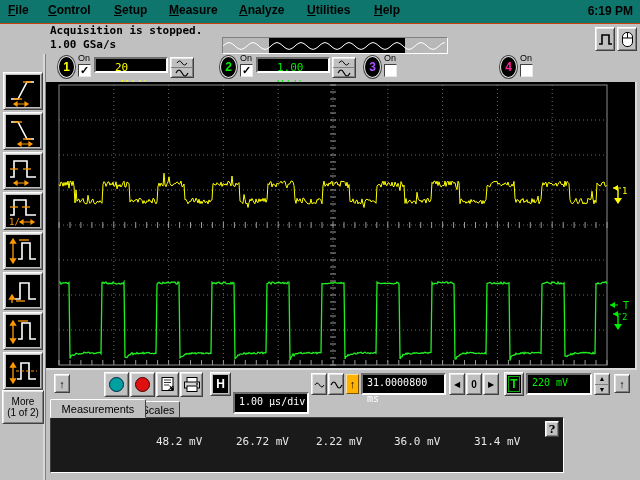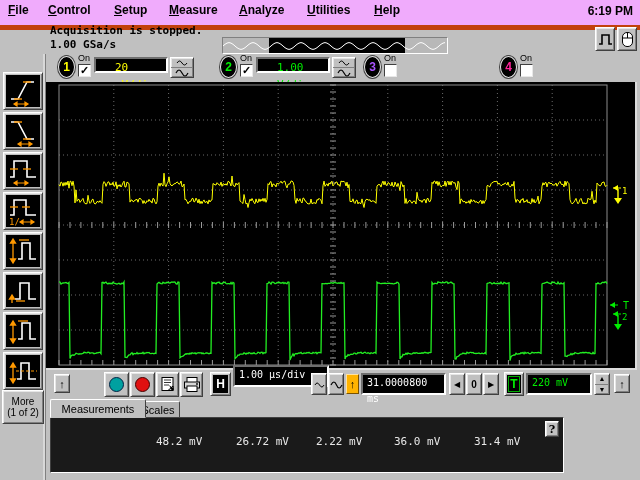--- a/index.html
+++ b/index.html
@@ -19,22 +19,22 @@
     border-right:1px solid #404040; border-bottom:1px solid #404040;
     box-shadow: inset 1px 1px 0 #e6e6e6, inset -1px -1px 0 #808080;
   }
   .inset-field {
     background:#000;
     border-top:2px solid #6f6f6f; border-left:2px solid #6f6f6f;
     border-right:2px solid #ffffff; border-bottom:2px solid #ffffff;
   }
 
   
-  #menubar { left:0; top:0; width:640px; height:30px; background:#f0abfc;
-    border-bottom:5px solid #c2410c; }
+  #menubar { left:0; top:0; width:640px; height:24px; background:#0f766e;
+    border-bottom:1px solid #c2410c; }
   .menu-item { position:absolute; top:3px; display:inline-block;
     font-size:12px; font-weight:700; color:#000; cursor:default; }
   .menu-item::first-letter { text-decoration:underline; }
   #clock { right:7px; top:4px; font-size:12px; font-weight:700; color:#000; }
 
   
   #status-text { left:50px; top:24px; font-size:11px; line-height:14px;
     color:#000; font-weight:700; white-space:pre; }
   #posbar { left:222px; top:37px; width:226px; height:17px;
     background:#b8b8b8;
@@ -449,21 +449,21 @@
     <rect x="4" y="1.5" width="10" height="5" fill="#fff" stroke="#000"></rect>
     <rect x="1.5" y="6" width="15" height="6" fill="#d8d8d8" stroke="#000"></rect>
     <rect x="4" y="10" width="10" height="5.5" fill="#fff" stroke="#000"></rect>
     <circle cx="14" cy="8" r="0.9" fill="#000"></circle>
   </svg>
 </div>
 
 <div class="abs raised" style="left:210px; top:372px; width:21px; height:24px; padding:2px;">
   <div class="blk-inner" style="color:#fff; font-size:12px;">H</div>
 </div>
-<div class="abs inset-field tb-field mono" style="left:233px; top:365px; width:96px; color:#fff;">1.00 µs/div</div>
+<div class="abs inset-field tb-field mono" style="left:233px; top:392px; width:76px; color:#fff;">1.00 µs/div</div>
 <div class="abs raised tb-btn" style="left:311px; top:373px; width:16px; height:22px;">
   <svg width="11" height="7">
       <path d="M1,4 Q3,0 5.5,4 T10,4" fill="none" stroke="#000"></path>
     </svg>
 </div>
 <div class="abs raised tb-btn" style="left:328px; top:373px; width:16px; height:22px;">
   <svg width="13" height="9">
       <path d="M1,5 Q4,-1 6.5,5 T12,5" fill="none" stroke="#000" stroke-width="1.2"></path>
     </svg>
 </div>

